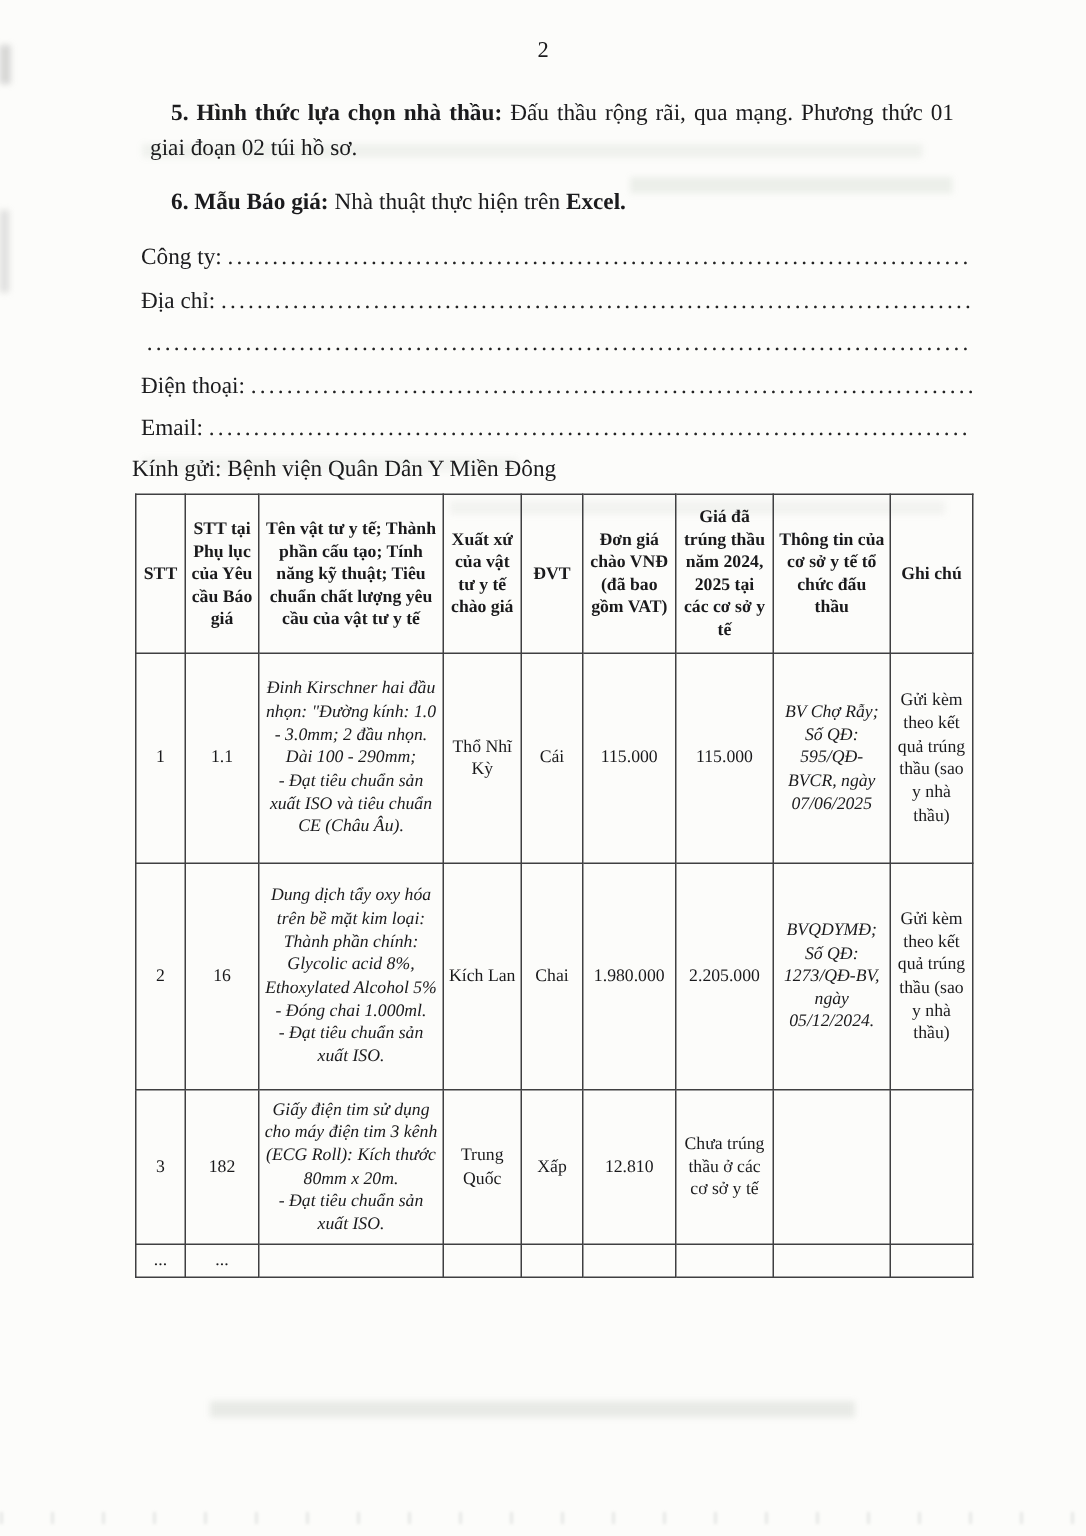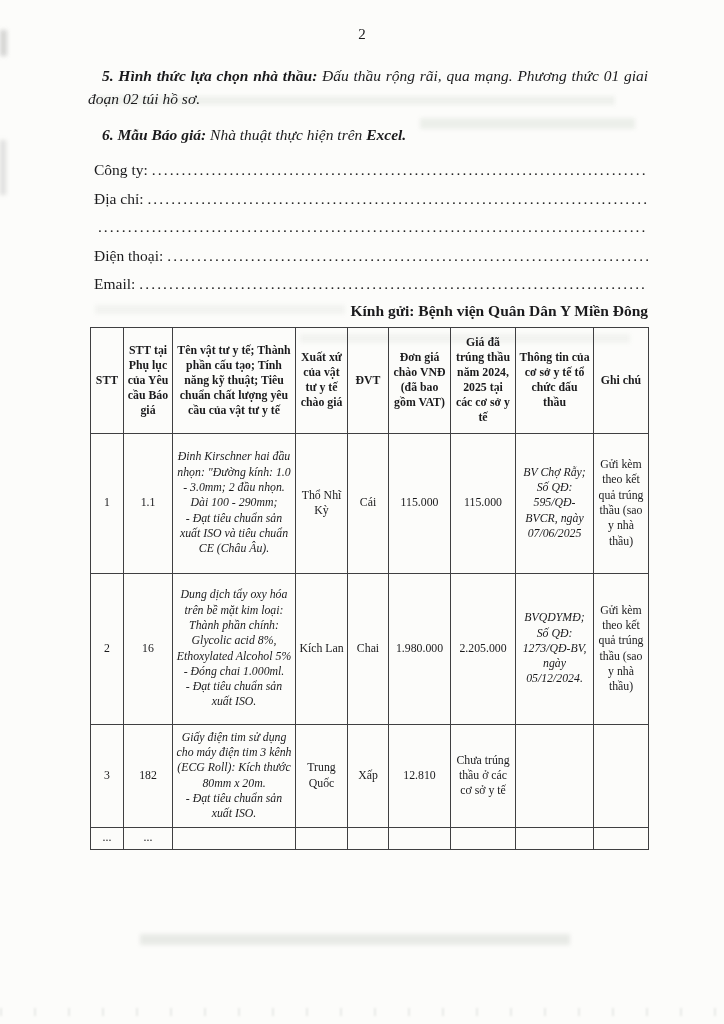--- a/index.html
+++ b/index.html
@@ -8,40 +8,40 @@
     width:724px;height:1024px;
     margin:0 auto;
     background:#fcfcfa;
     overflow:hidden;
     font-family:"Liberation Serif","DejaVu Serif",serif;
     color:#1b1b1d;
   }
   .content{position:relative;padding:0 76px 0 88px;}
   .page-number{padding-top:26px;text-align:center;font-size:15px;}
 
-  .para{font-size:15.5px;line-height:23px;text-align:justify;margin:0;font-style:italic;}
+  .para{font-size:15.5px;line-height:23px;text-align:justify;margin:12px;}
   .p5{margin-top:21px;text-indent:14px;}
   .p6{margin-top:13px;text-indent:14px;}
   .b{font-weight:bold;}
   .bi{font-weight:bold;font-style:italic;}
 
   .fields{margin-top:10px;}
   .field{
     display:flex;align-items:baseline;
     font-size:15.5px;line-height:28.5px;
     padding-left:6px;white-space:nowrap;
   }
   .field .dots{
     flex:1;overflow:hidden;
     letter-spacing:2.1px;
     color:#222;
   }
 
   .doc-title{margin-top:7px;text-align:center;font-size:16px;font-weight:bold;letter-spacing:.4px;}
-  .recipient{margin-top:3px;text-align:right;font-size:15.5px;font-weight:bold;}
+  .recipient{margin-top:3px;text-align:left;font-size:15.5px;}
   .basis{margin-top:7px;margin-left:-28px;text-indent:40px;}
   .sec1{margin-top:9px;margin-left:14px;font-size:15.5px;font-weight:bold;}
 
   table.quote{
     margin-top:7px;
     border-collapse:collapse;
     table-layout:fixed;
     width:558px;
     margin-left:2px;
     font-size:11.8px;

